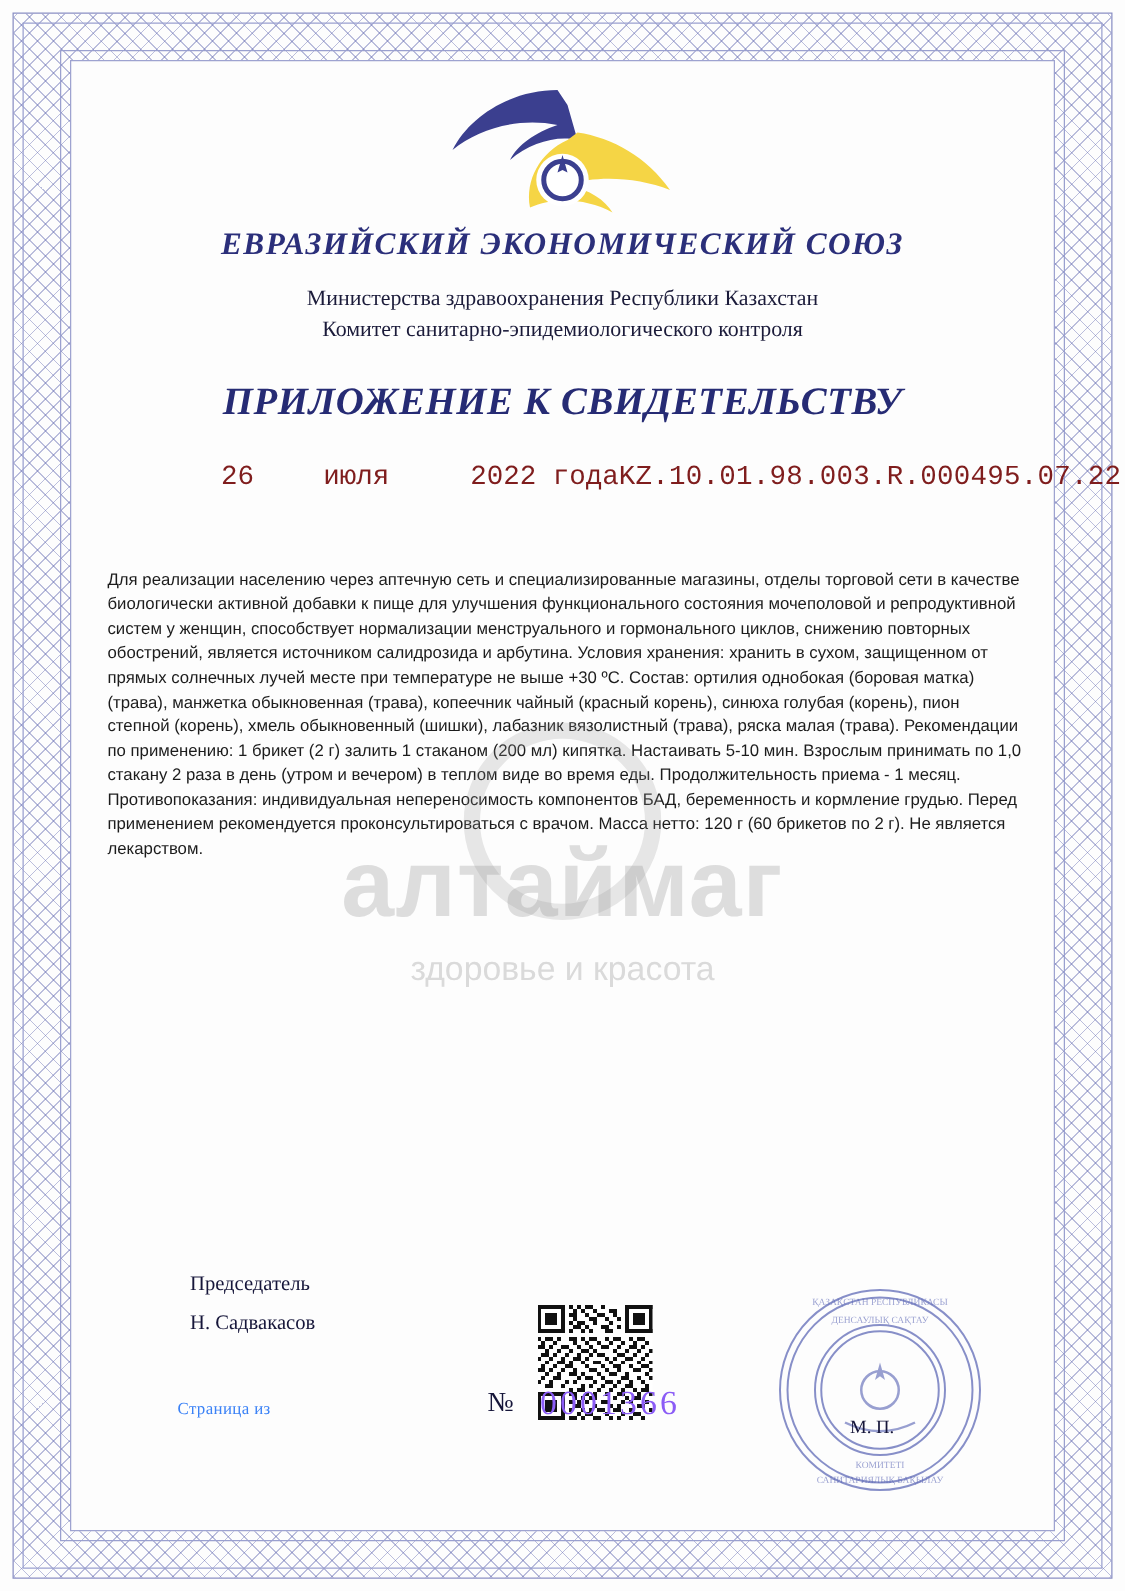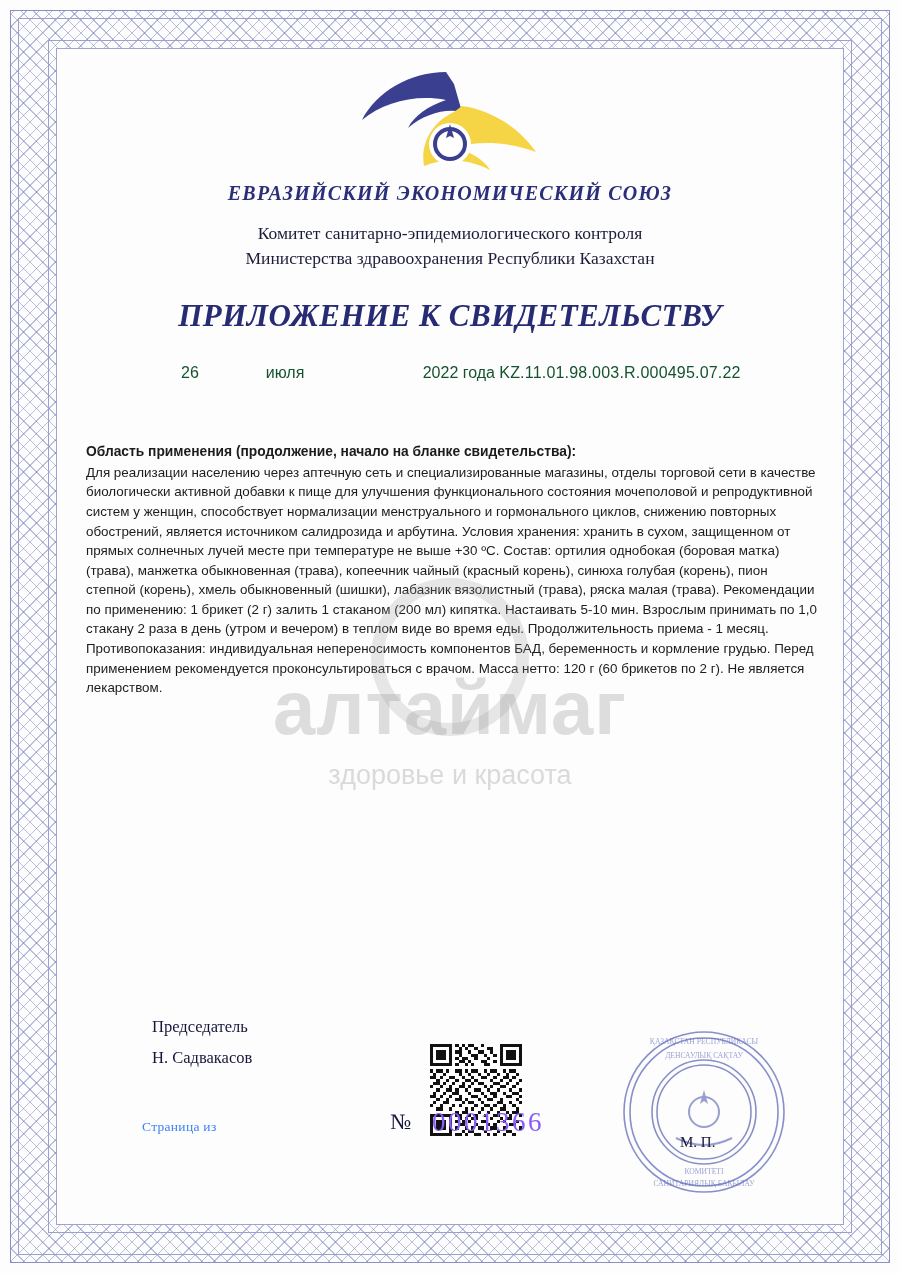--- a/index.html
+++ b/index.html
@@ -60,21 +60,21 @@
     margin: 14px auto 0;
     position: relative;
   }
 
   
   .org-title {
     text-align: center;
     font-family: "Liberation Serif", serif;
     font-weight: bold;
     font-style: italic;
-    font-size: 20px;
+    font-size: 25px;
     letter-spacing: 1.2px;
     color: #2b2f7a;
     margin-top: 6px;
   }
   .subtitle {
     text-align: center;
     font-family: "Liberation Serif", serif;
     font-size: 17.5px;
     color: #1b1b3a;
     line-height: 1.45;
@@ -99,23 +99,23 @@
     margin-top: 5px;
   }
 
   
   .meta-row {
     display: flex;
     justify-content: center;
     align-items: baseline;
     gap: 0;
     margin-top: 30px;
-    font-family: Liberation Sans, sans-serif;
-    font-size: 16px;
-    color: #14532d;
+    font-family: Liberation Mono, monospace;
+    font-size: 22px;
+    color: #7f1d1d;
   }
   .meta-day   { width: 70px; text-align: center; }
   .meta-month { width: 120px; text-align: center; }
   .meta-year  { width: 150px; text-align: right; }
   .meta-regno { width: 250px; text-align: center; letter-spacing: 0.2px; }
 
   
   .body-block {
     margin-top: 60px;
     padding: 0 22px 0 26px;
@@ -259,35 +259,34 @@
         <path d="M112 40 C140 44 168 60 186 86 C160 76 128 74 104 82 C122 86 134 94 140 104
                  C118 92 92 92 74 100 C70 78 82 56 104 46 Z" fill="#f5d545"></path>
         <circle cx="100" cy="78" r="21" fill="#ffffff"></circle>
         <circle cx="100" cy="78" r="15" fill="none" stroke="#3b3f8f" stroke-width="4"></circle>
         <path d="M100 58 L104 72 L100 70 L96 72 Z" fill="#3b3f8f"></path>
       </svg>
     </div>
 
     <div class="org-title">ЕВРАЗИЙСКИЙ ЭКОНОМИЧЕСКИЙ СОЮЗ</div>
     <div class="subtitle">
+      <div>Министерства здравоохранения Республики Казахстан</div>
       <div>Комитет санитарно-эпидемиологического контроля</div>
-      <div>Министерства здравоохранения Республики Казахстан</div>
     </div>
 
     <div class="doc-title">ПРИЛОЖЕНИЕ К СВИДЕТЕЛЬСТВУ</div>
 
     <div class="meta-row">
       <span class="meta-day">26</span>
       <span class="meta-month">июля</span>
       <span class="meta-year">2022 года</span>
-      <span class="meta-regno">KZ.11.01.98.003.R.000495.07.22</span>
+      <span class="meta-regno">KZ.10.01.98.003.R.000495.07.22</span>
     </div>
 
     <div class="body-block">
-      <span class="body-heading">Область применения (продолжение, начало на бланке свидетельства):</span>
       <span class="body-text">Для реализации населению через аптечную сеть и специализированные магазины, отделы торговой сети в качестве биологически активной добавки к пище для улучшения функционального состояния мочеполовой и репродуктивной систем у женщин, способствует нормализации менструального и гормонального циклов, снижению повторных обострений, является источником салидрозида и арбутина. Условия хранения: хранить в сухом, защищенном от прямых солнечных лучей месте при температуре не выше +30 ºС. Состав: ортилия однобокая (боровая матка) (трава), манжетка обыкновенная (трава), копеечник чайный (красный корень), синюха голубая (корень), пион степной (корень), хмель обыкновенный (шишки), лабазник вязолистный (трава), ряска малая (трава). Рекомендации по применению: 1 брикет (2 г) залить 1 стаканом (200 мл) кипятка. Настаивать 5-10 мин. Взрослым принимать по 1,0 стакану 2 раза в день (утром и вечером) в теплом виде во время еды. Продолжительность приема - 1 месяц. Противопоказания: индивидуальная непереносимость компонентов БАД, беременность и кормление грудью. Перед применением рекомендуется проконсультироваться с врачом. Масса нетто: 120 г (60 брикетов по 2 г). Не является лекарством.</span>
     </div>
 
     <div class="watermark">
       <div class="wm-ring"></div>
       <div class="wm-main">алтаймаг</div>
       <div class="wm-sub">здоровье и красота</div>
     </div>
 
     <div class="sign-area">

